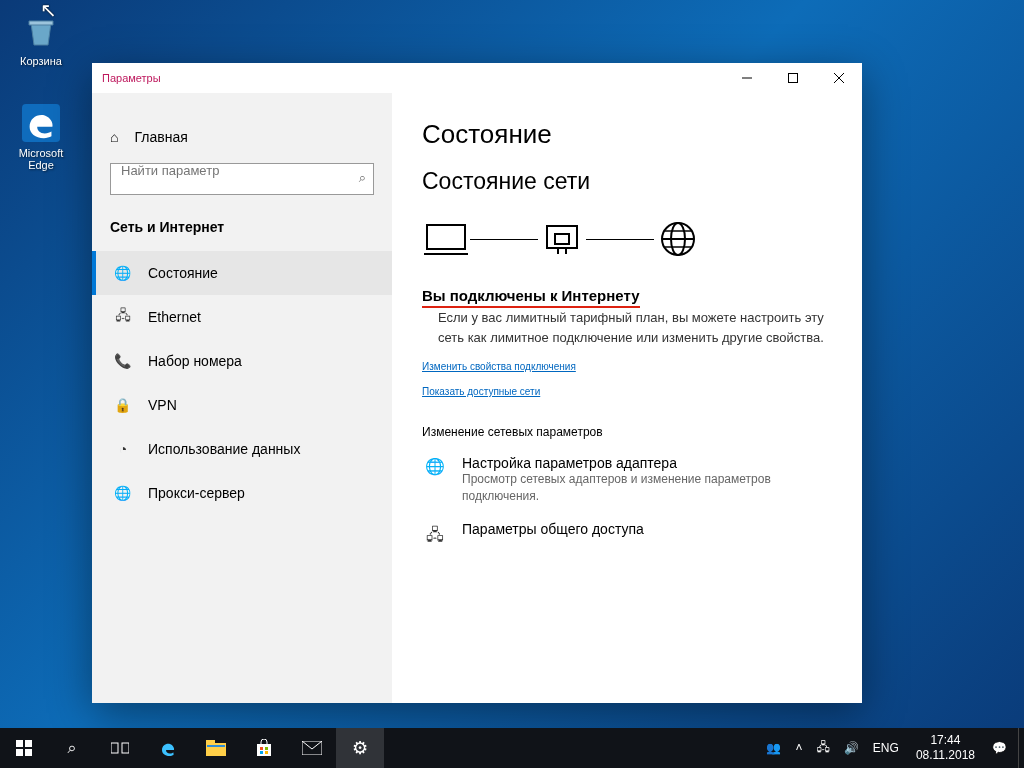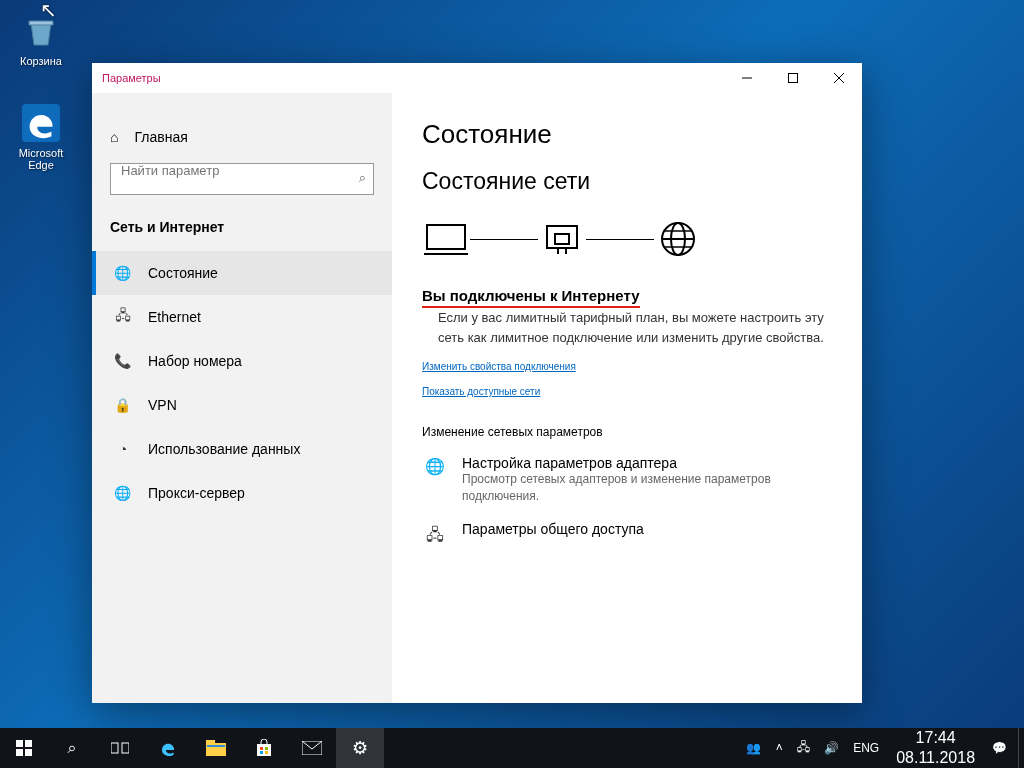--- a/index.html
+++ b/index.html
@@ -57,21 +57,21 @@
   .adv-row .ico { width:26px; padding-top:2px; display:flex; justify-content:center; color:#333;}
   .adv-row .t { font-size:14px; }
   .adv-row .d { font-size:12px; color:#666; line-height:1.4; max-width:360px;}
   
   .taskbar { position:absolute; bottom:0; left:0; width:100%; height:40px; background:#101318; display:flex; align-items:center; color:#fff; }
   .tbtn { width:48px; height:40px; display:flex; align-items:center; justify-content:center; font-size:16px; color:#fff; }
   .tbtn.active { background:#303338; }
   .tbtn svg, .tbtn .g { pointer-events:none; }
   .tray { margin-left:auto; display:flex; align-items:center; height:40px; }
   .tray .titem { padding:0 7px; font-size:12px; height:40px; display:flex; align-items:center; justify-content:center;}
-  .tray .clock { padding:0 10px; text-align:center; font-size:16px; line-height:1.25; }
+  .tray .clock { padding:0 10px; text-align:center; font-size:12px; line-height:1.25; }
   .tray .lang { font-size:12px; }
   .divider-peek { width:6px; height:40px; border-left:1px solid #444; margin-left:4px;}
   
   .u { font-family: "Segoe UI Symbol","Segoe MDL2 Assets",sans-serif; }
 </style>
 </head>
 <body>
 
 <div class="cursor">↖</div>
 

